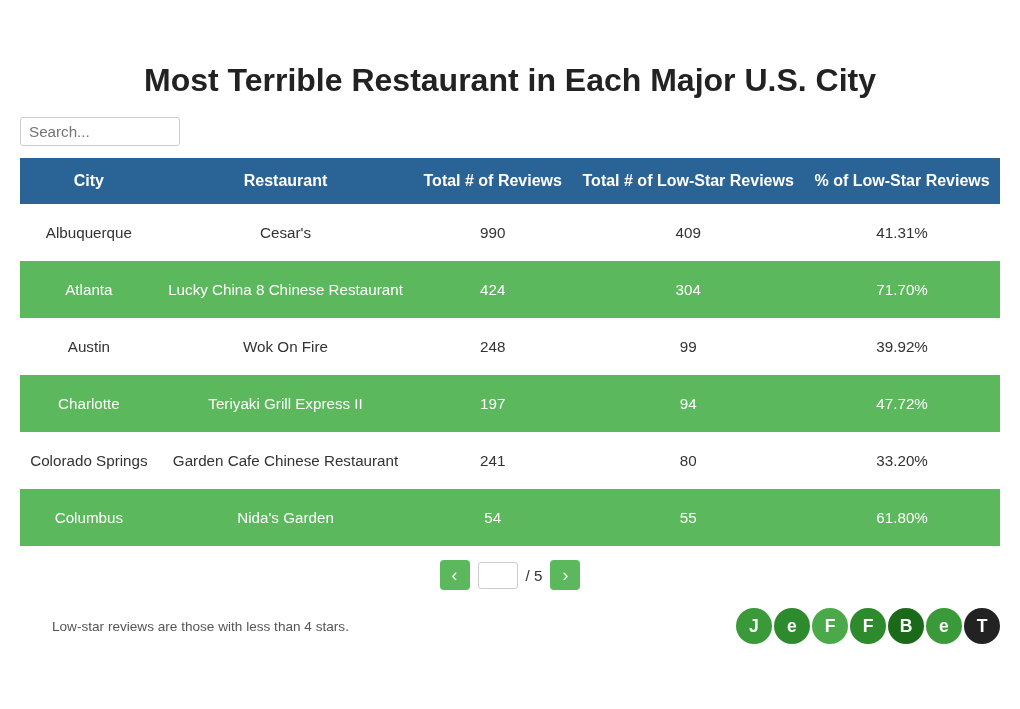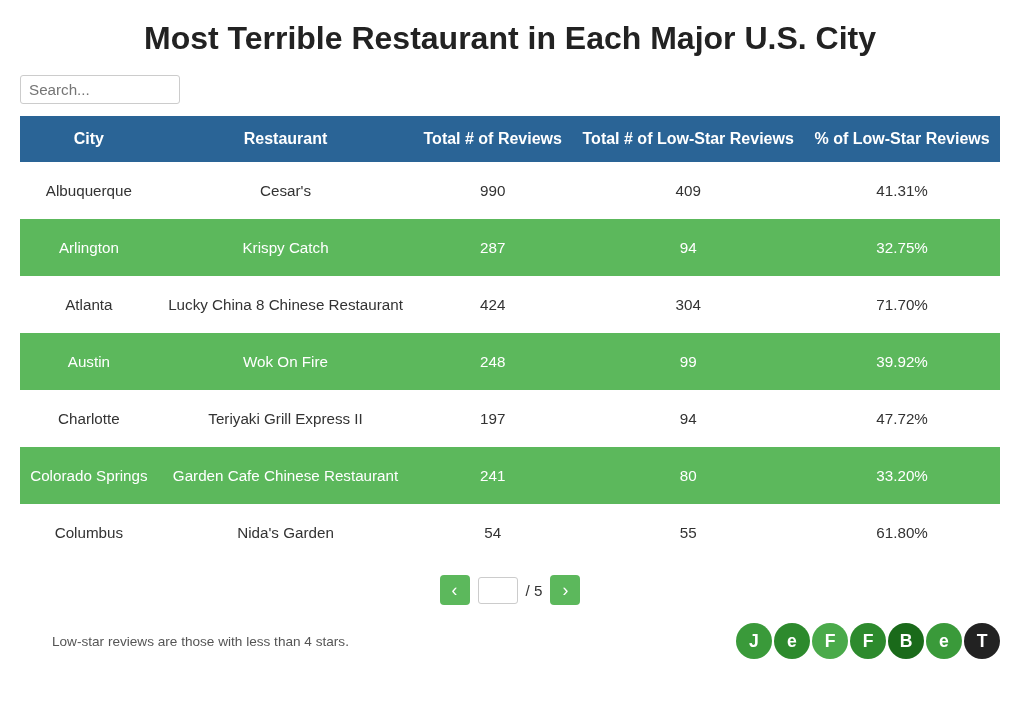--- a/index.html
+++ b/index.html
@@ -9,20 +9,21 @@
       padding: 20px;
       width: 1020px;
       min-height: 709px;
     }
     h1 {
       text-align: center;
       font-size: 2rem;
       font-weight: bold;
       margin-bottom: 18px;
       color: #222;
+      margin-top: 42px;
     }
     #search-container {
       margin-bottom: 12px;
     }
     #search-input {
       border: 1px solid #ccc;
       border-radius: 3px;
       padding: 5px 8px;
       width: 160px;
       font-size: 0.95rem;
@@ -137,27 +138,20 @@
   </thead>
   <tbody id="table-body">
   <tr>
         <td>Albuquerque</td>
         <td>Cesar's</td>
         <td>990</td>
         <td>409</td>
         <td>41.31%</td>
       </tr>
       <tr>
-        <td>Arlington</td>
-        <td>Krispy Catch</td>
-        <td>287</td>
-        <td>94</td>
-        <td>32.75%</td>
-      </tr>
-      <tr>
         <td>Atlanta</td>
         <td>Lucky China 8 Chinese Restaurant</td>
         <td>424</td>
         <td>304</td>
         <td>71.70%</td>
       </tr>
       <tr>
         <td>Austin</td>
         <td>Wok On Fire</td>
         <td>248</td>

